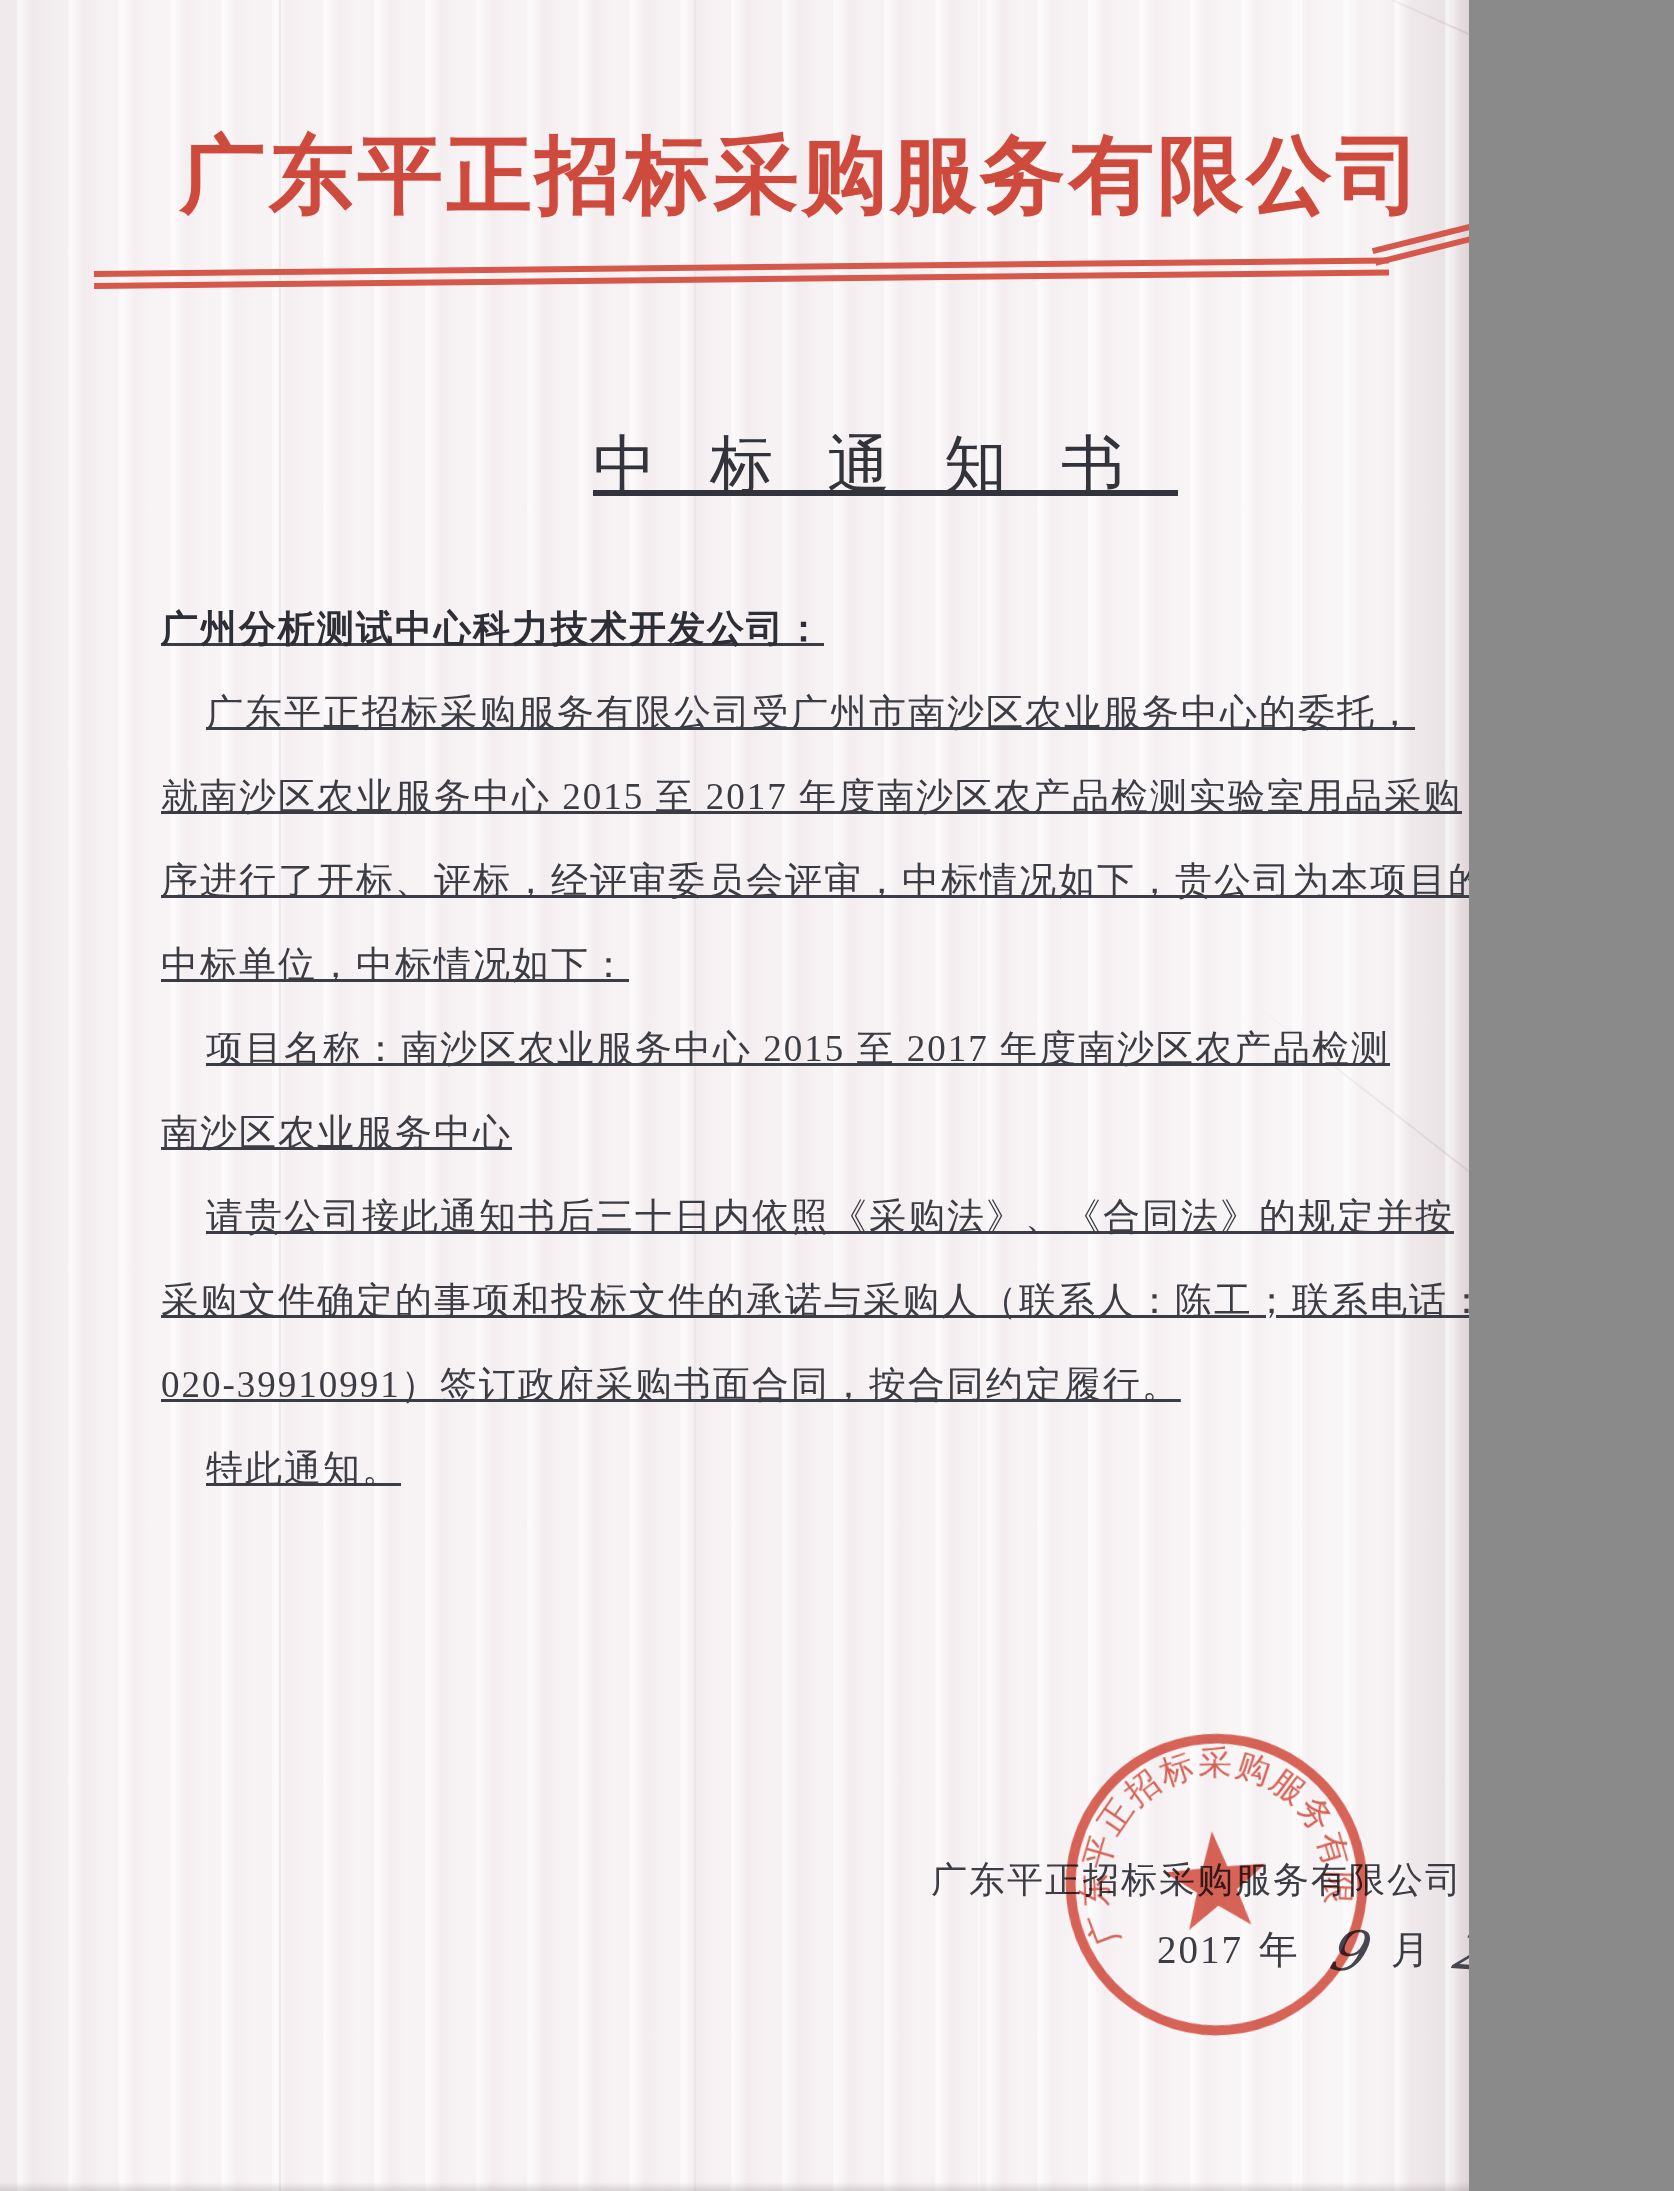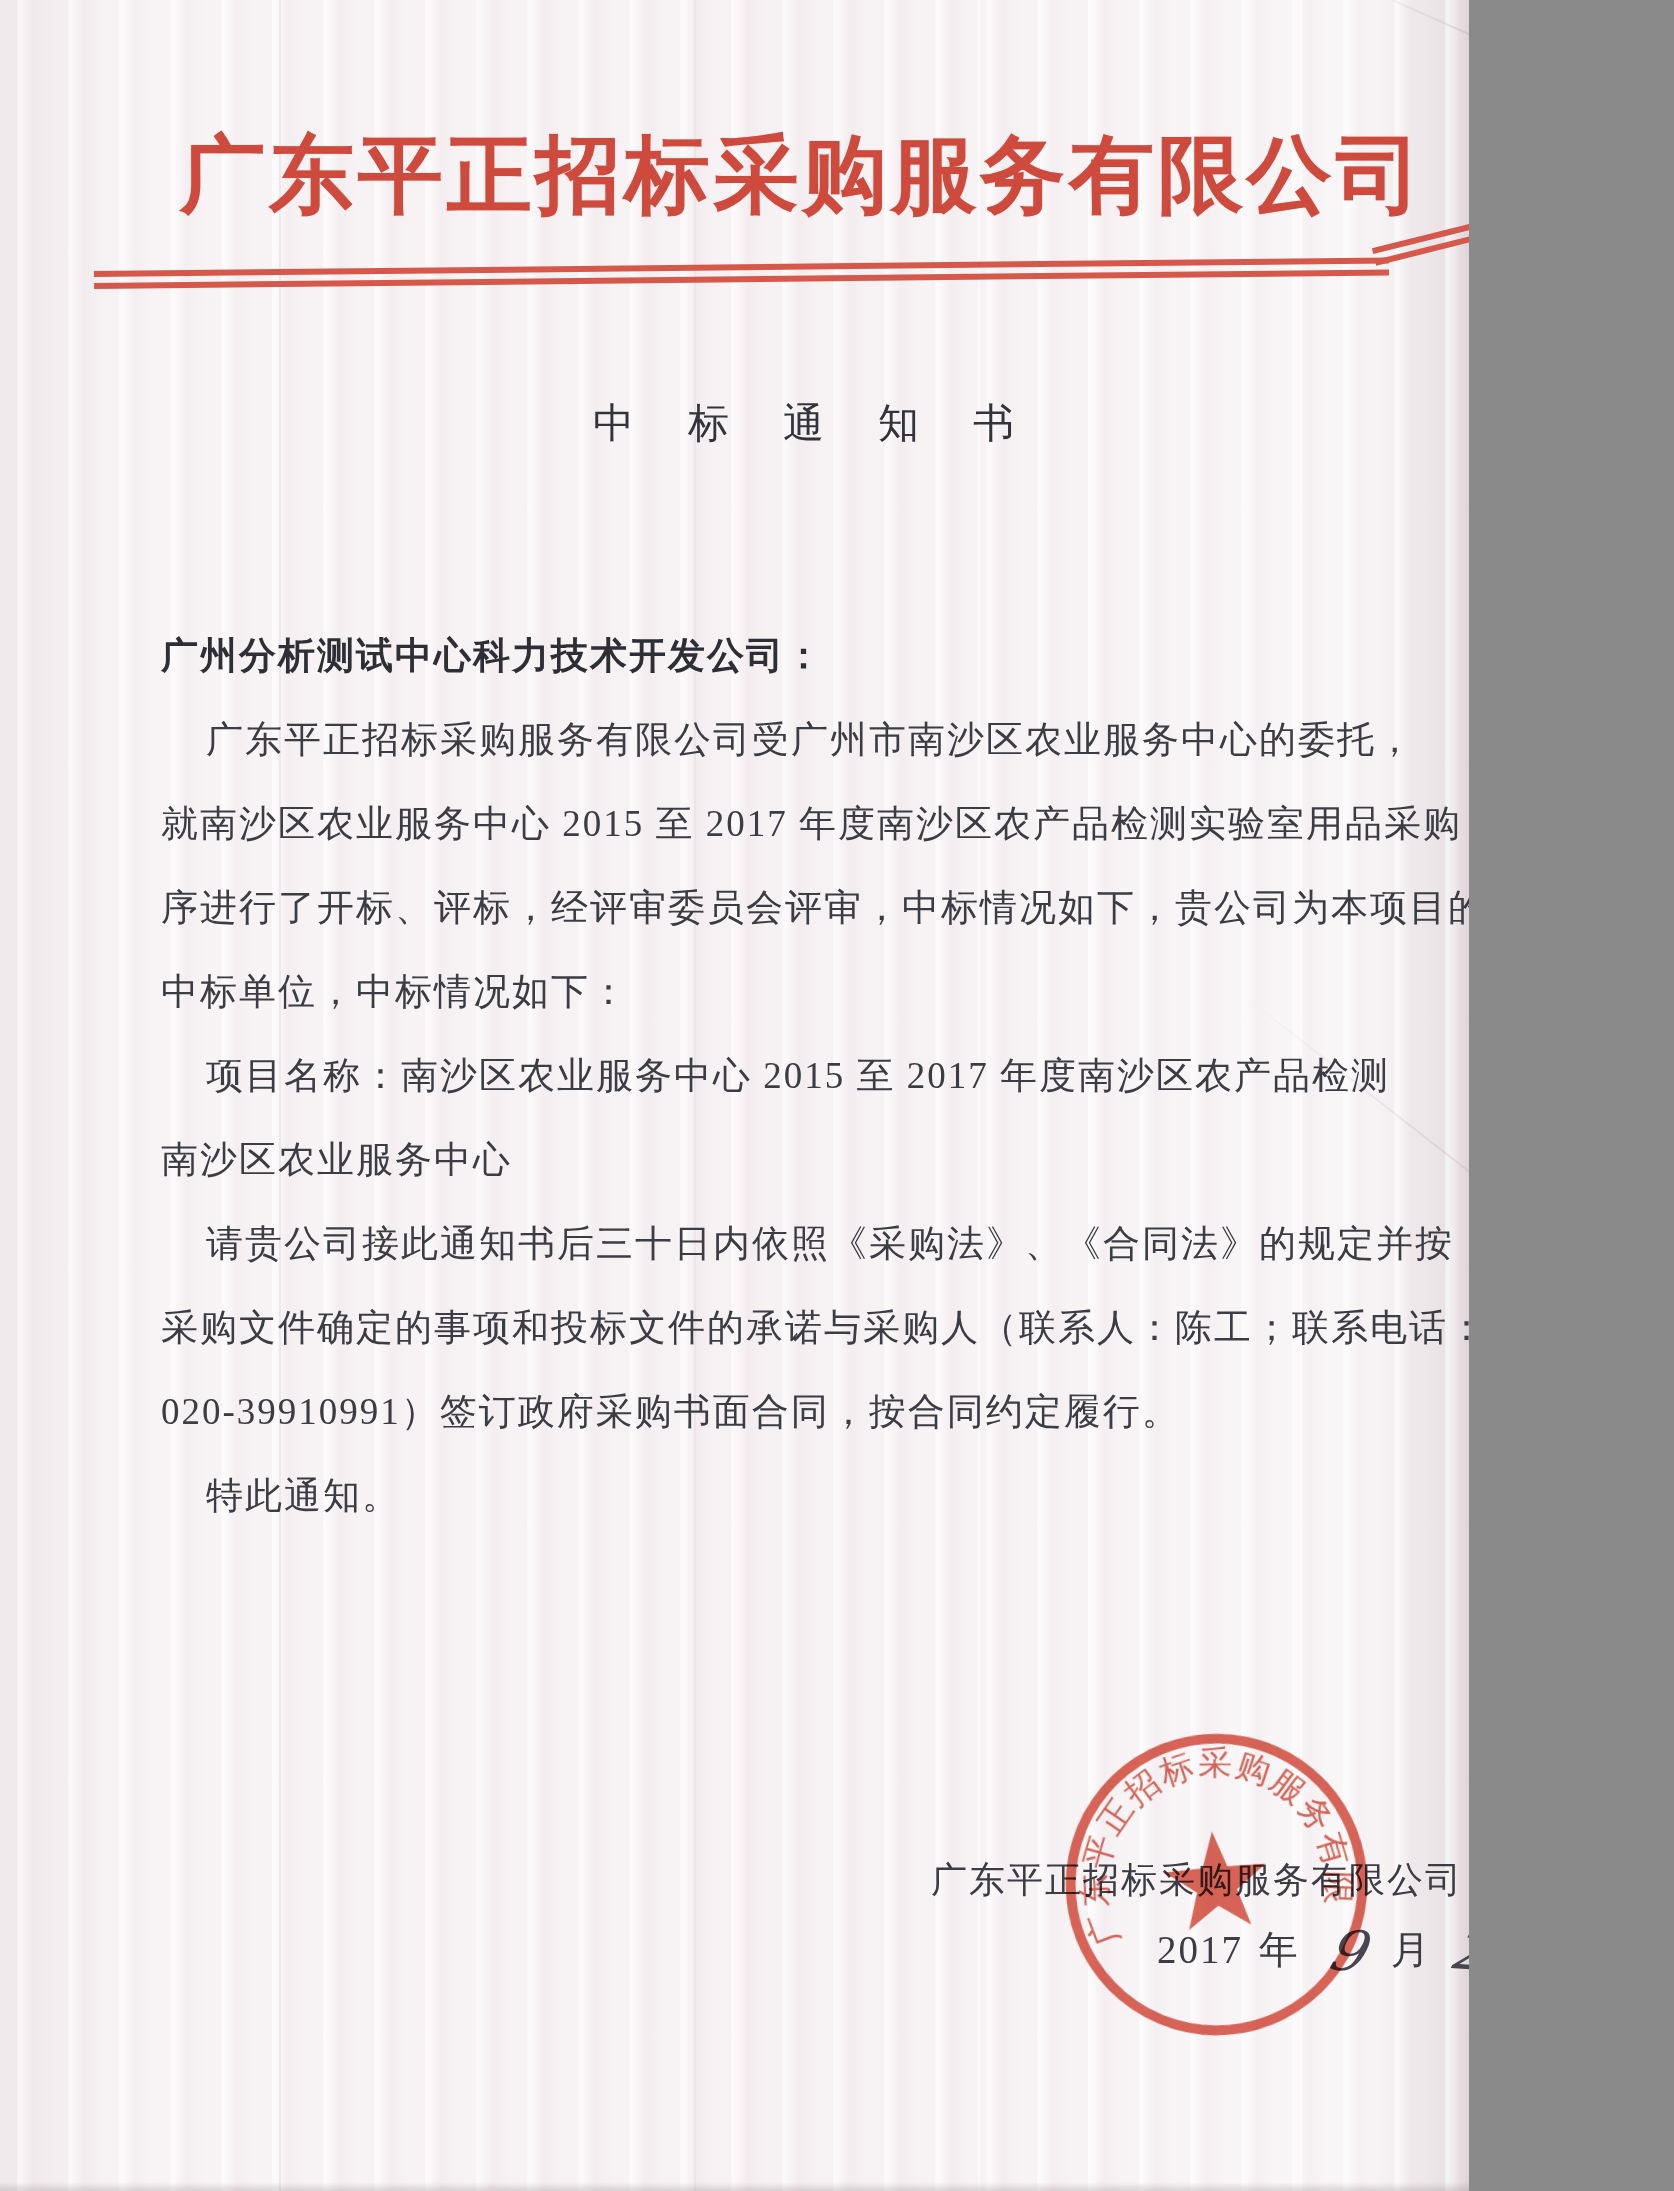--- a/index.html
+++ b/index.html
@@ -33,29 +33,30 @@
     text-shadow:0 0 1px rgba(205,74,61,.5);
   }
   .rule{position:absolute;}
   .rule .bar{height:5.9px;background:#d5584b;}
   .rule .gap{height:5.9px;}
   .rule-top-main{left:94px;top:271px;width:1295px;transform:rotate(-0.6deg);transform-origin:left center;}
   .rule-top-curl{left:1374px;top:248px;width:161px;transform:rotate(-14deg);transform-origin:left center;}
 
   
   .doc-title{
-    position:absolute;left:593px;top:396px;
-    font-size:41px;color:#33333b;letter-spacing:54px;white-space:nowrap;
+    position:absolute;left:593px;top:422px;
+    font-size:63px;color:#33333b;letter-spacing:54px;white-space:nowrap;
     font-weight:500;
+    text-decoration:underline;
   }
 
   
   .body-text{
-    position:absolute;left:161px;top:614px;width:1379px;
-    font-size:37px;color:#3c3c44;letter-spacing:2px;
+    position:absolute;left:161px;top:587px;width:1379px;
+    font-size:37px;color:#3c3c44;letter-spacing:2px;text-decoration:underline;
   }
   .body-text .line{height:84px;line-height:84px;white-space:nowrap;}
   .body-text .indent{padding-left:45px;}
   .body-text .addressee{font-weight:700;color:#2e2e36;}
 
   
   .sig-company{
     position:absolute;left:931px;top:1856px;
     font-size:36px;color:#3c3c44;letter-spacing:2px;white-space:nowrap;
   }

